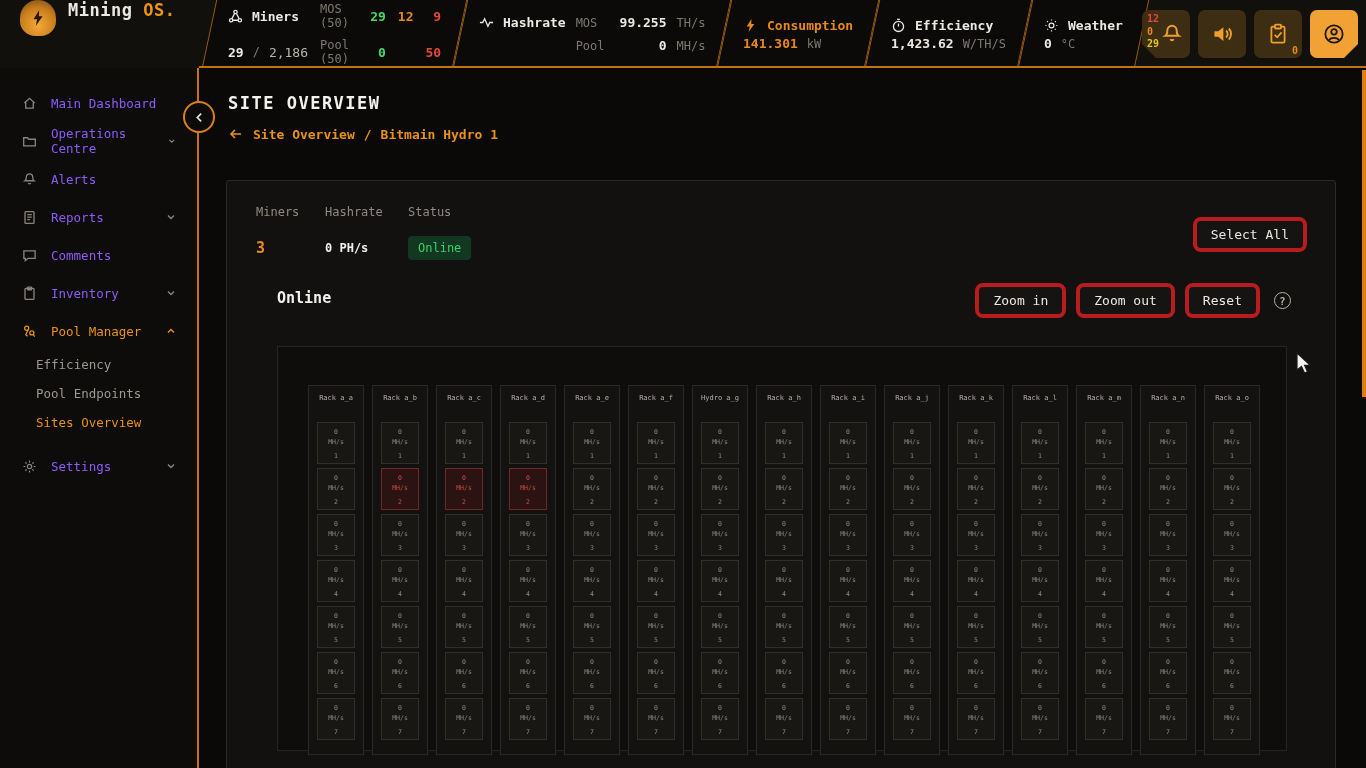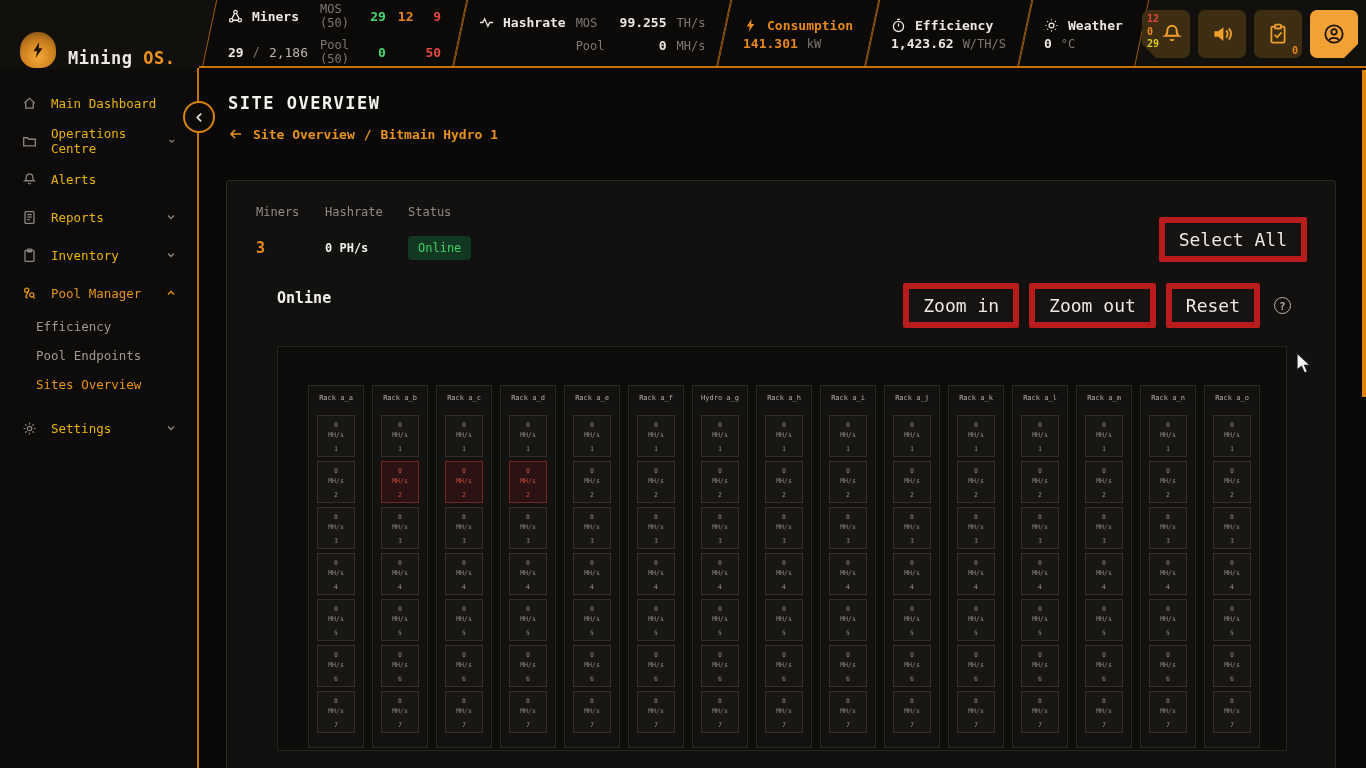--- a/index.html
+++ b/index.html
@@ -2,21 +2,21 @@
 <html><head>
 <meta charset="utf-8">
 <style>
   * { margin:0; padding:0; box-sizing:border-box; }
   html,body { width:1366px; height:768px; overflow:hidden; background:#0a0908;
     font-family:"DejaVu Sans Mono","Liberation Mono",monospace; color:#ece9e3; }
 
   
   .topbar { position:absolute; left:0; top:0; width:1366px; height:68px; background:#12100d; display:flex; align-items:stretch; z-index:5; }
   .topbar-underline { position:absolute; left:199px; top:66px; width:1167px; height:2px; background:#c4730f; z-index:6; }
-  .logo { width:214px; display:flex; align-items:flex-end; gap:12px; padding-left:20px; }
+  .logo { width:214px; display:flex; align-items:flex-start; gap:12px; padding-left:20px; }
   .logo-mark { width:36px; height:36px; border-radius:50% 50% 42% 42%; background:radial-gradient(circle at 50% 70%, #f5a937 0%, #c97e1e 55%, #6b4413 100%); display:flex; align-items:center; justify-content:center; }
   .logo-text { font-size:17px; font-weight:bold; letter-spacing:.5px; }
   .logo-text .os { color:#ef9417; }
 
   .panels { display:flex; height:68px; }
   .panel { position:relative; height:68px; background:#0b0a09; border-left:1px solid #9c5c12; border-right:1px solid #9c5c12; transform:skewX(-12deg); display:flex; align-items:center; }
   .panel-inner { transform:skewX(12deg); padding:0 18px; width:100%; }
   .p-row { display:flex; align-items:center; gap:9px; line-height:1; margin:4px 0; }
   .lbl { font-weight:bold; font-size:13px; color:#ece9e3; }
   .dim { color:#7d7971; font-size:12px; }
@@ -32,51 +32,51 @@
   .top-icons { margin-left:auto; display:flex; align-items:center; gap:8px; padding-right:8px; }
   .icon-btn { position:relative; width:48px; height:48px; background:#3d2d12; border-radius:7px; display:flex; align-items:center; justify-content:center; color:#efa02c; cursor:pointer; }
   .icon-btn svg { width:22px; height:22px; }
   .icon-btn.bell { clip-path:polygon(0 0,100% 0,100% 100%,14px 100%,0 calc(100% - 14px)); }
   .icon-btn.profile { background:#f2a235; color:#1b1409; clip-path:polygon(0 0,100% 0,100% calc(100% - 14px),calc(100% - 14px) 100%,0 100%); }
   .bell-badges { position:absolute; left:5px; top:3px; display:flex; flex-direction:column; line-height:1.25; font-size:10px; font-weight:bold; }
   .task-badge { position:absolute; right:4px; bottom:2px; font-size:10px; font-weight:bold; color:#e8891c; }
 
   
   .sidebar { position:absolute; left:0; top:68px; width:199px; height:700px; background:#0d0c0a; border-right:2px solid #c4730f; padding-top:16px; z-index:4; }
-  .side-item { height:38px; display:flex; align-items:center; gap:14px; padding:0 20px 0 22px; color:#eab308; font-size:12.5px; cursor:pointer; }
+  .side-item { height:38px; display:flex; align-items:center; gap:14px; padding:0 20px 0 22px; color:#8b5cf6; font-size:12.5px; cursor:pointer; }
   .side-item .icon16 { color:#8a867e; }
   .side-item .chev { margin-left:auto; width:12px; height:12px; color:#8a867e; }
   .side-item.active { color:#e8921a; } .side-item.active .icon16, .side-item.active .chev { color:#e8921a; }
   .side-sub { height:29px; display:flex; align-items:center; padding-left:36px; color:#9d9991; font-size:12.5px; cursor:pointer; }
   .side-sub.active { color:#e8921a; font-weight:normal; }
   .collapse-btn { position:absolute; left:183px; top:101px; width:32px; height:32px; border-radius:50%; background:#0c0b0a; border:2px solid #d9820f; color:#e6e3dd; display:flex; align-items:center; justify-content:center; z-index:7; cursor:pointer; }
   .collapse-btn svg { width:13px; height:13px; }
 
   
   .main { position:absolute; left:201px; top:68px; width:1165px; height:608px; background:#0a0908; }
   .page-title { position:absolute; left:27px; top:25px; font-size:17px; font-weight:bold; letter-spacing:1.5px; color:#f4f2ee; }
   .breadcrumb { position:absolute; left:27px; top:58px; display:flex; align-items:center; gap:9px; color:#e8921a; font-size:13px; font-weight:bold; cursor:pointer; }
   .breadcrumb .icon16 { width:16px; height:16px; }
 
   .card { position:absolute; left:25px; top:112px; width:1110px; height:600px; background:#121110; border:1px solid #2c2a27; border-radius:3px; }
   .stats { position:absolute; left:29px; top:24px; display:grid; grid-template-columns:69px 83px auto; row-gap:17px; align-items:center; }
   .stat-label { font-size:12px; color:#8f8b84; }
   .stat-val-miners { font-size:15px; font-weight:bold; color:#e8891c; }
   .stat-val-hash { font-size:12px; font-weight:bold; color:#f2f0ec; }
   .badge-online { display:inline-block; background:#123822; color:#3fcf68; font-size:12px; padding:5px 10px; border-radius:4px; justify-self:start; }
-  .btn { background:#161412; border:6px solid #b91c1c; color:#ece9e3; font-family:inherit; font-size:18px; padding:6px 14px; border-radius:2px; cursor:pointer; }
+  .btn { background:#161412; border:4px solid #b91c1c; color:#ece9e3; font-family:inherit; font-size:13px; padding:6px 14px; border-radius:8px; cursor:pointer; }
   .select-all { position:absolute; right:28px; top:36px; }
   .racks-head { position:absolute; left:50px; top:108px; font-size:15px; font-weight:bold; color:#f2f0ec; }
   .rack-btns { position:absolute; right:44px; top:102px; display:flex; align-items:center; gap:10px; }
   .help-circle { width:17px; height:17px; border-radius:50%; border:1.5px solid #b5b1a9; color:#b5b1a9; font-size:10.5px; font-weight:bold; display:flex; align-items:center; justify-content:center; margin-left:4px; cursor:pointer; }
 
   .rack-viewport { position:absolute; left:50px; top:165px; width:1010px; height:405px; background:#0e0d0b; border:1px solid #262420; }
   .rack-grid { position:absolute; left:30px; top:38px; display:flex; gap:8px; }
   .rack { width:56px; background:#141210; border:1px solid #2a2825; padding:8px 0 10px; }
-  .rack-title { font-size:7px; color:#b5b1a9; text-align:center; margin-bottom:13px; white-space:nowrap; }
+  .rack-title { font-size:7px; color:#b5b1a9; text-align:center; margin-bottom:20px; white-space:nowrap; }
   .cell { width:38px; height:42px; margin:0 auto 4px; border:1px solid #322f2b; background:#191714; text-align:center; font-size:6.5px; color:#8d8981; line-height:1.55; padding-top:4px; cursor:pointer; }
   .cell .slot { display:block; margin-top:4px; }
   .cell.alert { background:#2a1312; border-color:#6e2922; color:#cf4a40; }
 
   .scroll-thumb { position:absolute; right:0; top:70px; width:4px; height:327px; background:#dd810f; z-index:8; cursor:pointer; }
   .cursor { position:absolute; left:1295px; top:352px; width:22px; height:24px; z-index:9; pointer-events:none; }
 </style>
 </head>
 <body>
 
@@ -252,20 +252,26 @@
         <rect x="3.2" y="1.8" width="9.6" height="12.4" rx="1"></rect>
         <path d="M5.6 5h4.8M5.6 7.6h4.8M5.6 10.2h3"></path>
       </svg>
     <span>Reports</span>
     <svg class="chev" viewBox="0 0 12 12" fill="none" stroke="currentColor" stroke-width="1.4">
         <path d="M3 4.5 6 7.5 9 4.5"></path>
       </svg>
   </div>
   <div class="side-item">
     <svg class="icon16" viewBox="0 0 16 16" fill="none" stroke="currentColor" stroke-width="1.4">
+        <path d="M2 3h12v8H6.5L3.5 13.5V11H2z"></path>
+      </svg>
+    <span>Comments</span>
+  </div>
+  <div class="side-item">
+    <svg class="icon16" viewBox="0 0 16 16" fill="none" stroke="currentColor" stroke-width="1.4">
         <rect x="3.2" y="2.6" width="9.6" height="11.6" rx="1"></rect>
         <rect x="5.8" y="1.2" width="4.4" height="2.8" rx=".6"></rect>
       </svg>
     <span>Inventory</span>
     <svg class="chev" viewBox="0 0 12 12" fill="none" stroke="currentColor" stroke-width="1.4">
         <path d="M3 4.5 6 7.5 9 4.5"></path>
       </svg>
   </div>
   <div class="side-item active">
     <svg class="icon16" viewBox="0 0 16 16" fill="none" stroke="currentColor" stroke-width="1.3">

